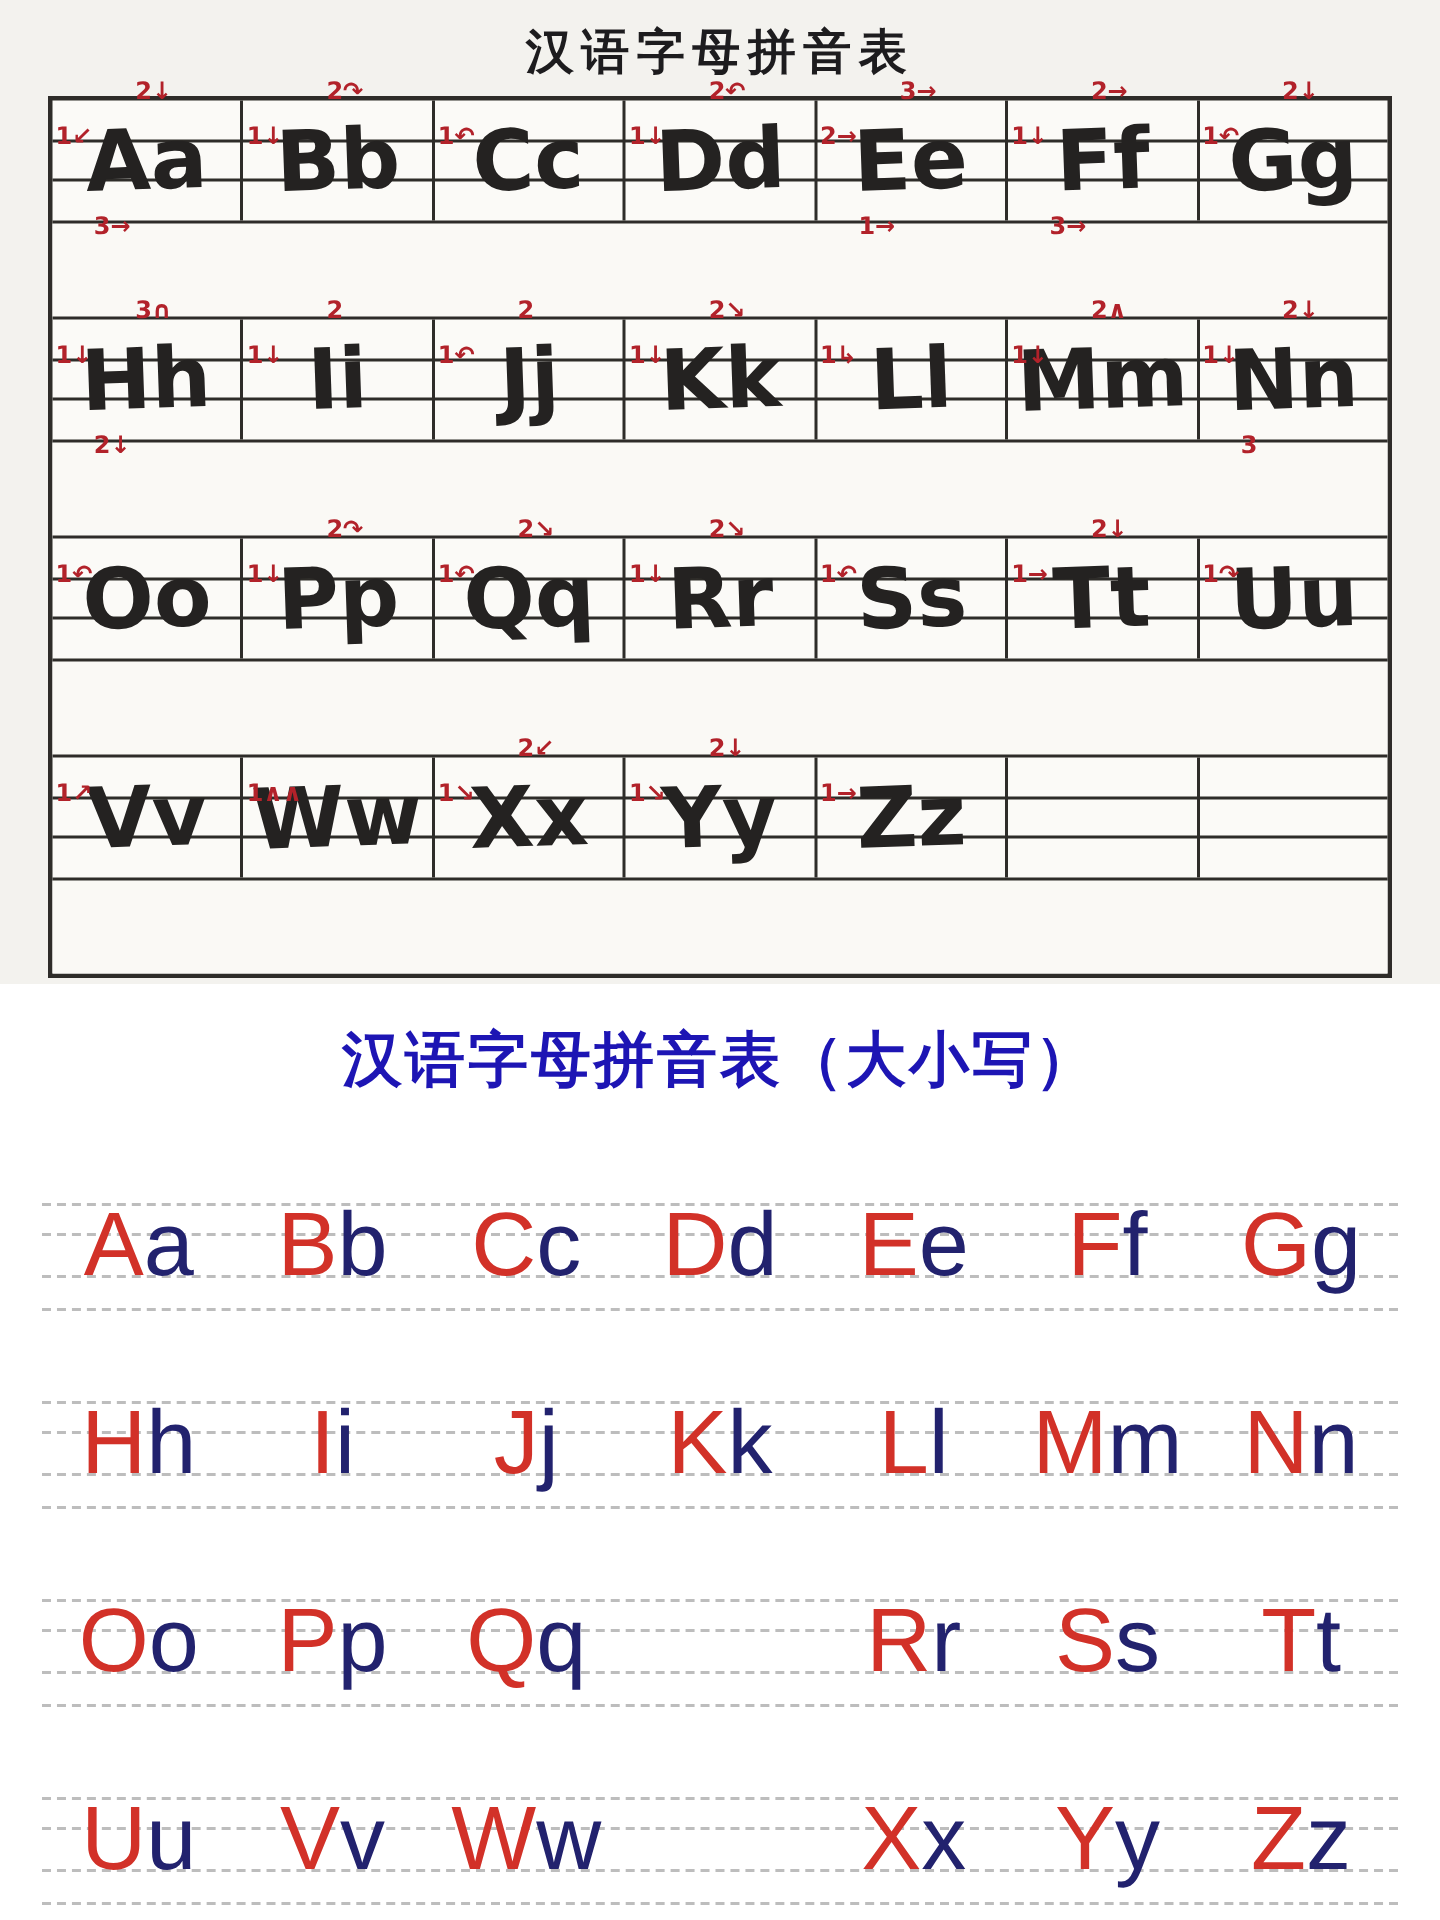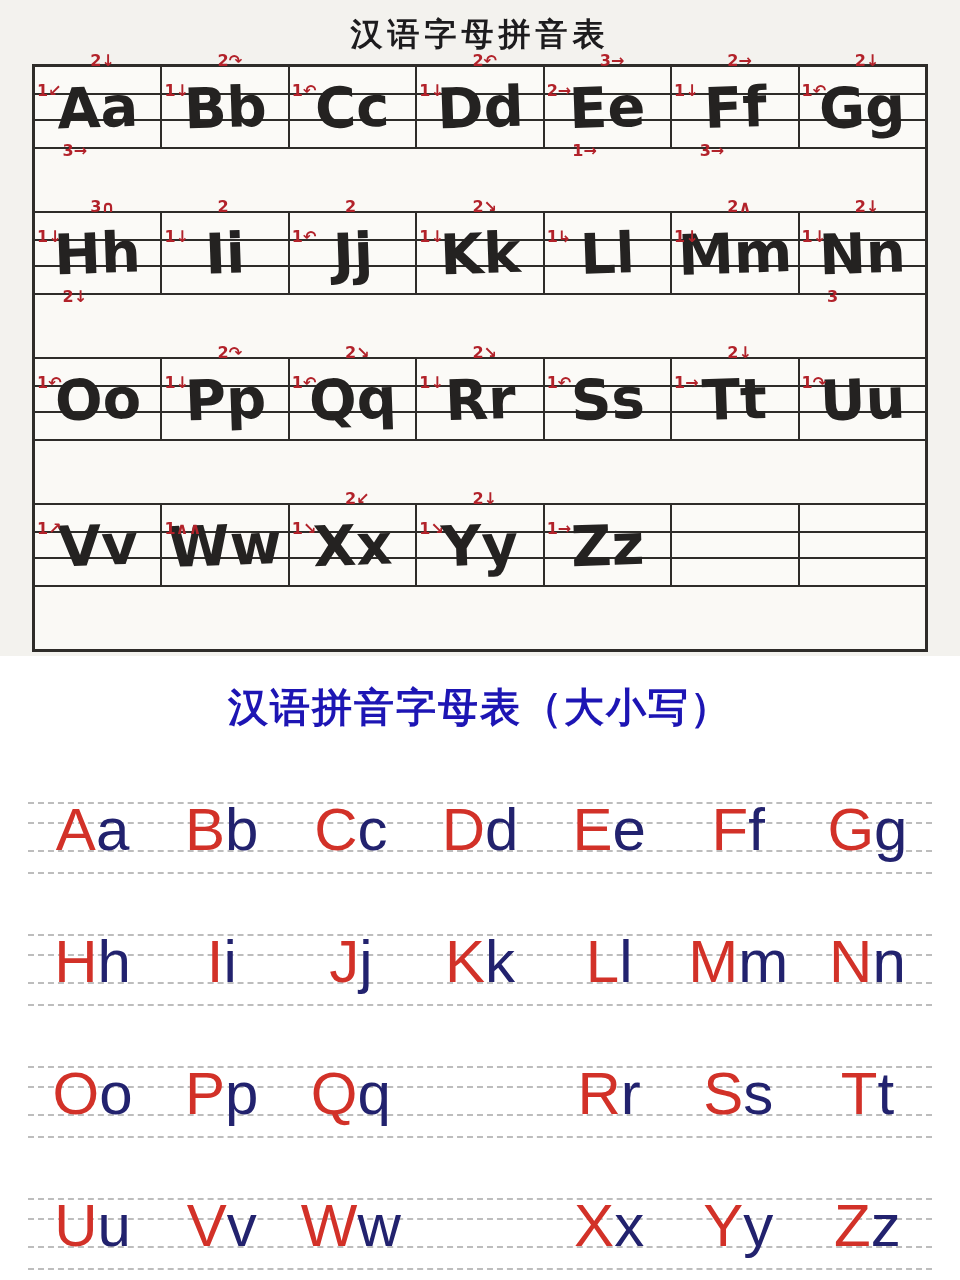--- a/index.html
+++ b/index.html
@@ -221,21 +221,21 @@
             </div>
             <div class="cell"></div>
             <div class="cell"></div>
           </div>
         </div>
         <div class="spacer"></div>
       </div>
   </section>
 
   <section class="printed">
-    <h2 class="p-title" style="color: rgb(29, 21, 180);">汉语拼音字母表（大小写）</h2>
+    <h2 class="p-title" style="color: rgb(29, 21, 180);">汉语字母拼音表（大小写）</h2>
     <div class="p-rows">
         <div class="p-band">
           <div class="pl pl1"></div>
           <div class="pl pl2"></div>
           <div class="pl pl3"></div>
           <div class="pl pl4"></div>
           <div class="p-letters">
             <div class="p-slot"><span style="color: rgb(210, 49, 40);">A</span><span style="color: rgb(34, 34, 110);">a</span></div>
             <div class="p-slot"><span style="color: rgb(210, 49, 40);">B</span><span style="color: rgb(34, 34, 110);">b</span></div>
             <div class="p-slot"><span style="color: rgb(210, 49, 40);">C</span><span style="color: rgb(34, 34, 110);">c</span></div>

